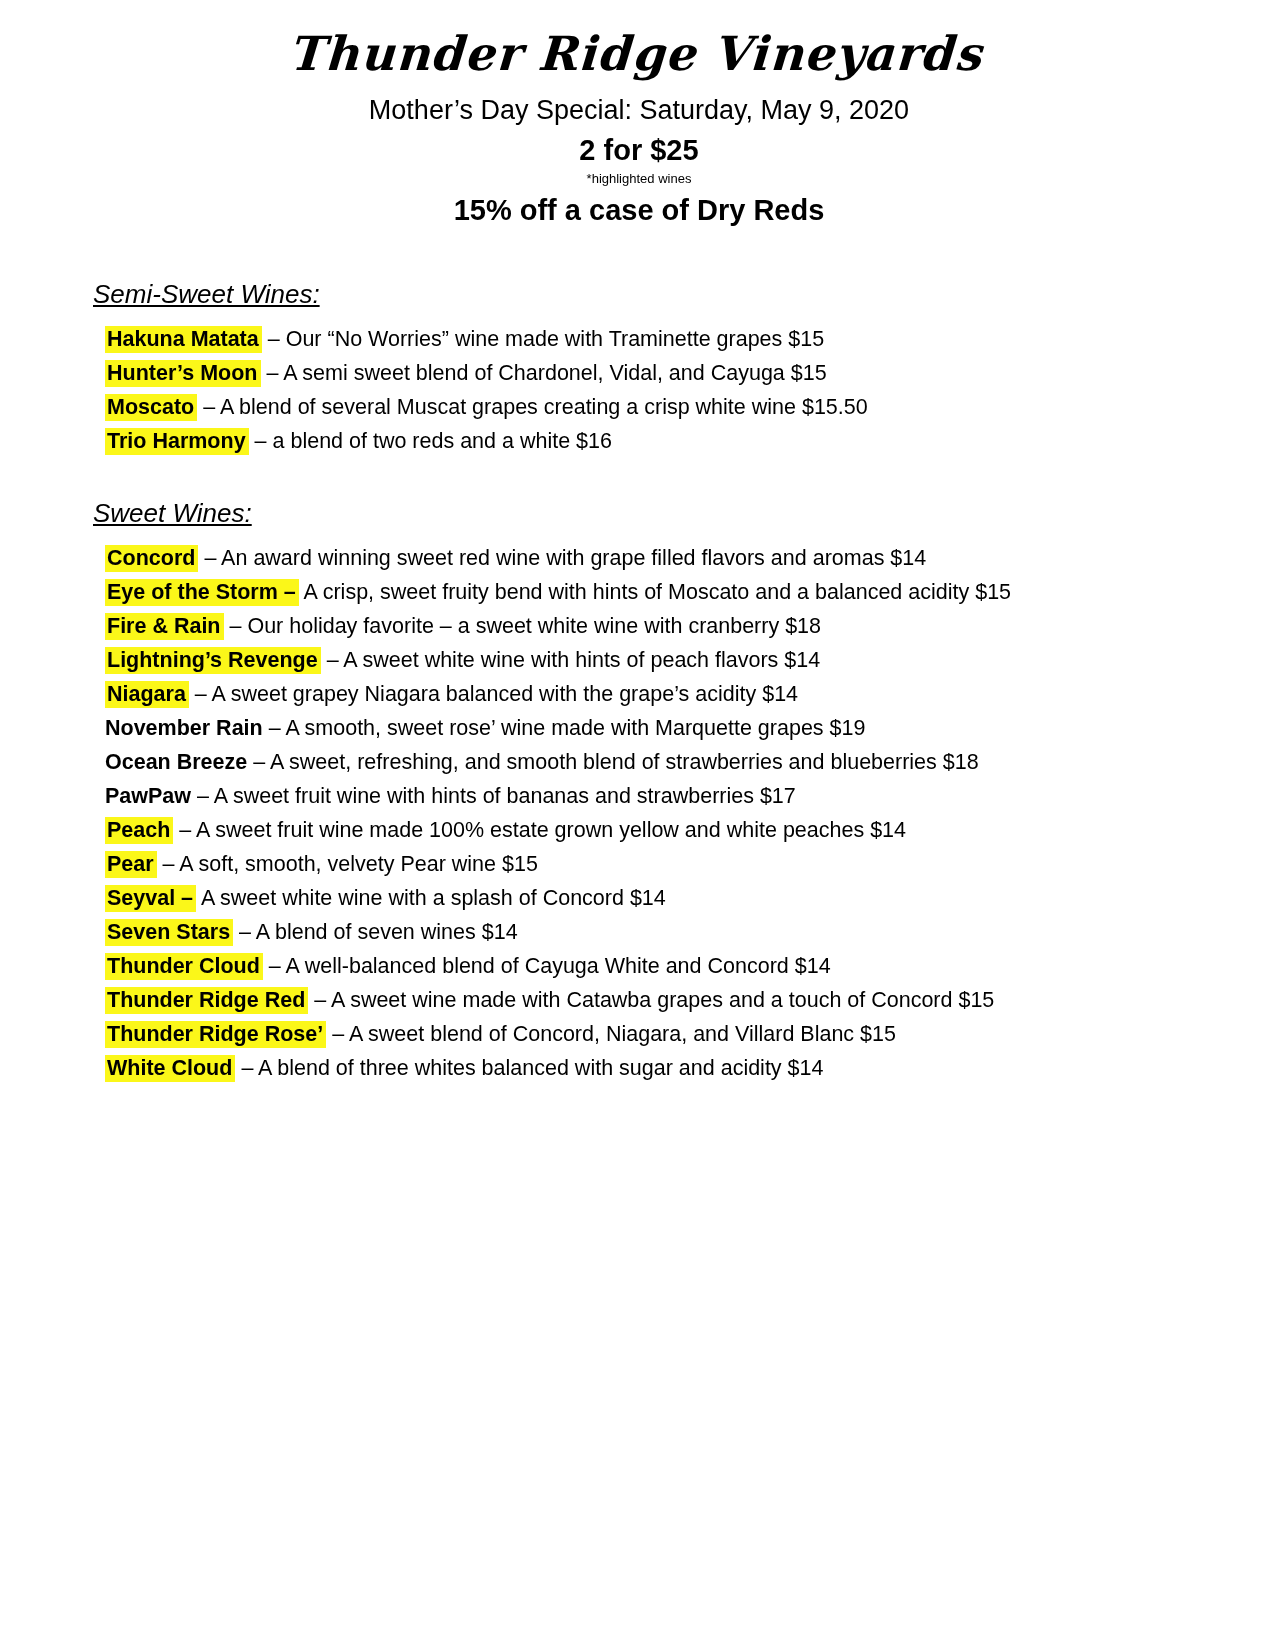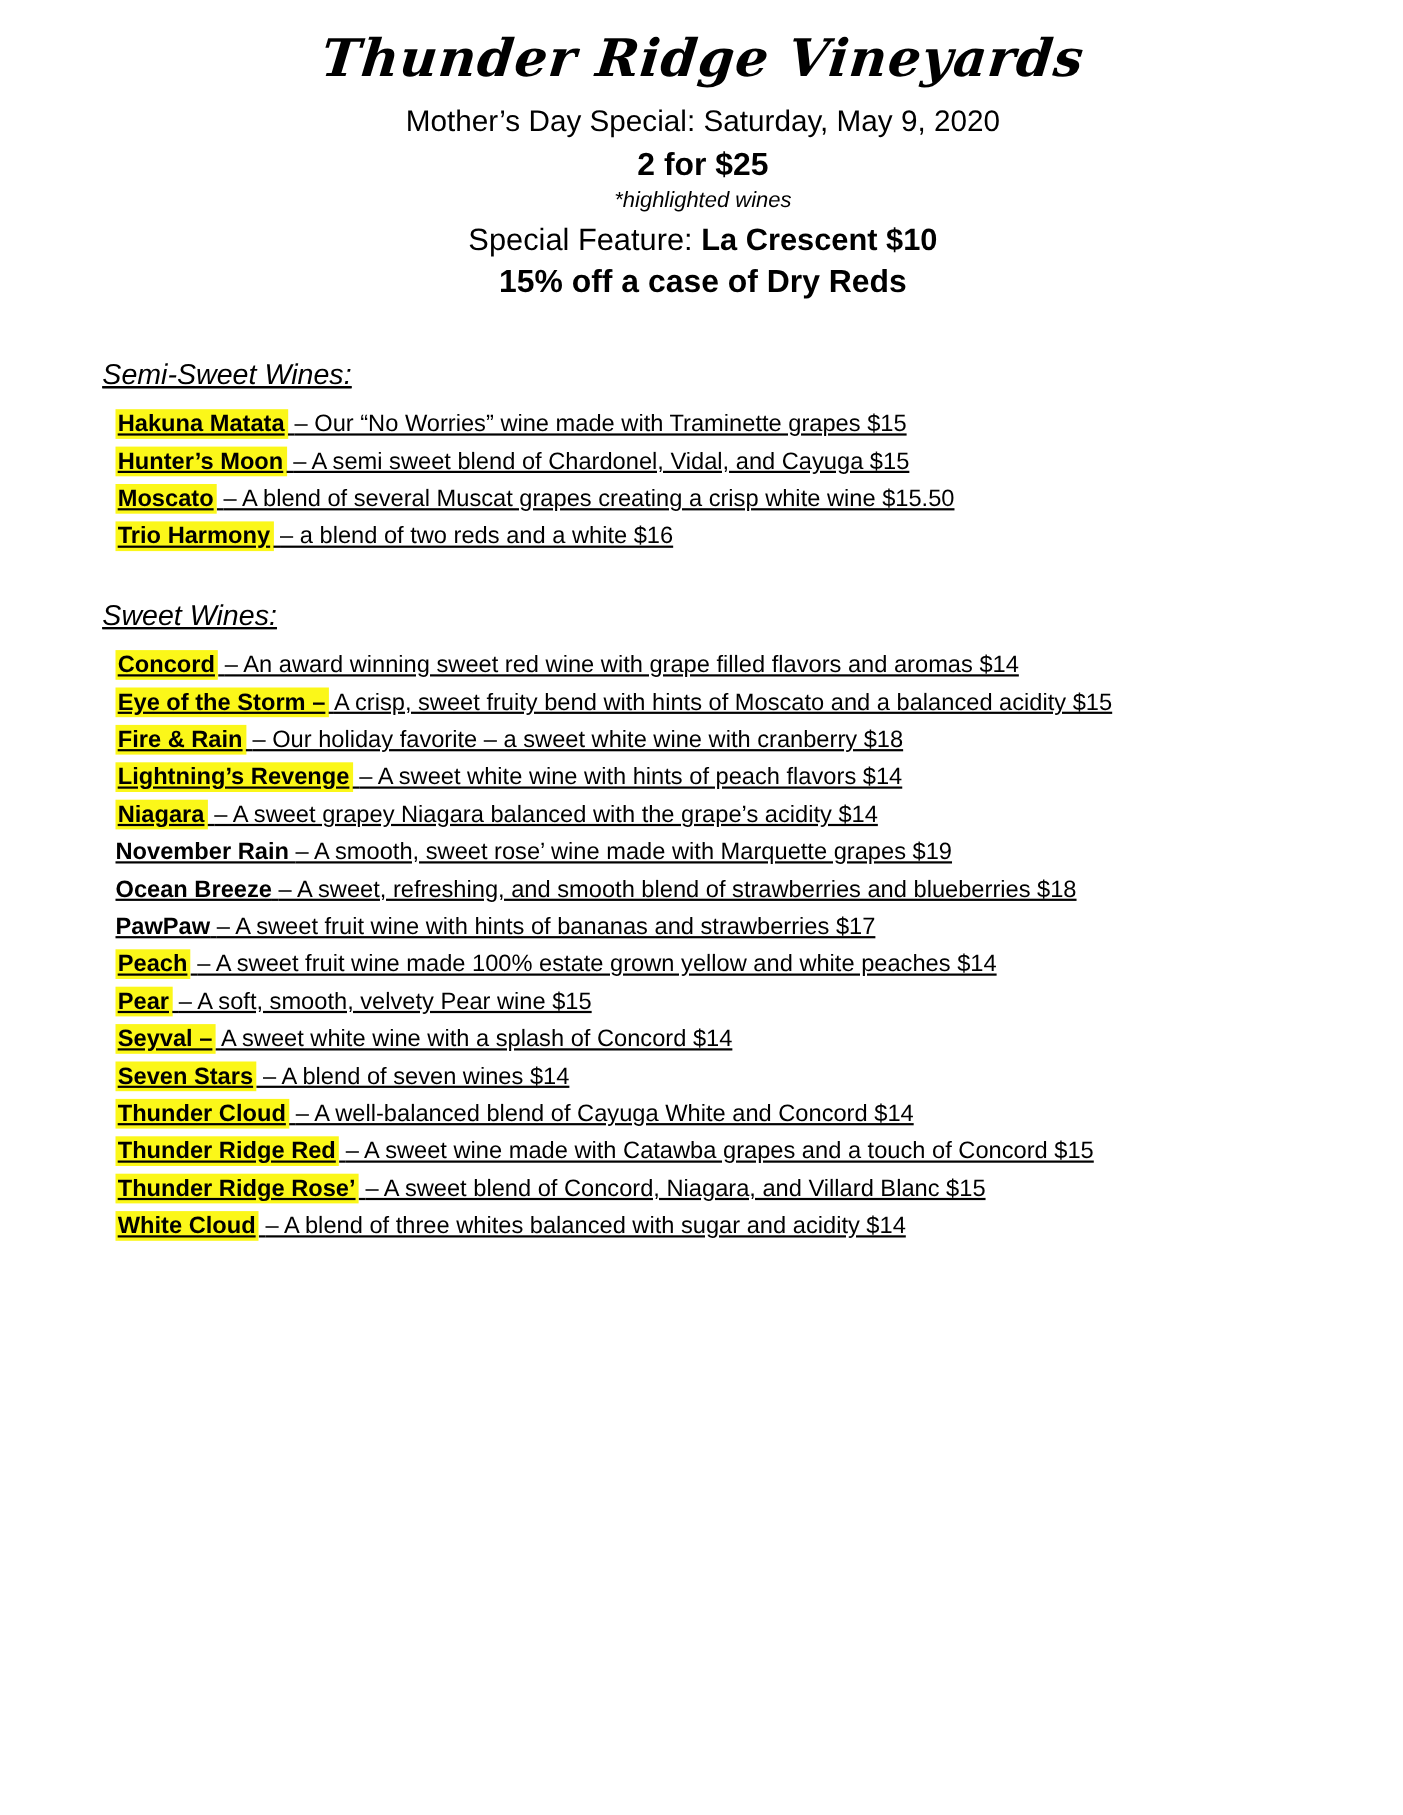--- a/index.html
+++ b/index.html
@@ -34,43 +34,41 @@
     font-size: 27px;
     margin: 0 0 8px 0;
     font-weight: normal;
   }
   .deal {
     font-size: 29px;
     font-weight: bold;
     margin: 2px 0 4px 0;
   }
   .note {
-    font-size: 20px;
+    font-size: 13px;
     margin: 0 0 8px 0;
-    font-style: italic;
   }
   .feature {
     font-size: 28px;
     margin: 2px 0 6px 0;
     font-weight: normal;
   }
   .feature .feature-bold {
     font-weight: bold;
   }
   .discount {
     font-size: 29px;
     font-weight: bold;
     margin: 2px 0 0 0;
   }
   .sections {
     margin-top: 52px;
   }
   .wine-section {
     margin-bottom: 40px;
-    text-decoration: underline;
   }
   .section-heading {
     font-size: 26px;
     font-style: italic;
     font-weight: normal;
     text-decoration: underline;
     margin: 0 0 10px 0;
   }
   .wine-list {
     list-style: none;
@@ -95,21 +93,20 @@
 </style>
 </head>
 <body>
 
 <div class="page">
   <div class="header">
     <h1 class="page-title">Thunder Ridge Vineyards</h1>
     <div class="subtitle">Mother’s Day Special: Saturday, May 9, 2020</div>
     <div class="deal">2 for $25</div>
     <div class="note">*highlighted wines</div>
-    <div class="feature"><span>Special Feature: </span><span class="feature-bold">La Crescent $10</span></div>
     <div class="discount">15% off a case of Dry Reds</div>
   </div>
 
   <div class="sections">
       <section class="wine-section">
         <h2 class="section-heading">Semi-Sweet Wines:</h2>
         <ul class="wine-list">
           <li class="wine-item"><span class="wine-name hl">Hakuna Matata</span> <span class="wine-desc">– Our “No Worries” wine made with Traminette grapes $15</span></li>
           <li class="wine-item"><span class="wine-name hl">Hunter’s Moon</span> <span class="wine-desc">– A semi sweet blend of Chardonel, Vidal, and Cayuga $15</span></li>
           <li class="wine-item"><span class="wine-name hl">Moscato</span> <span class="wine-desc">– A blend of several Muscat grapes creating a crisp white wine $15.50</span></li>

